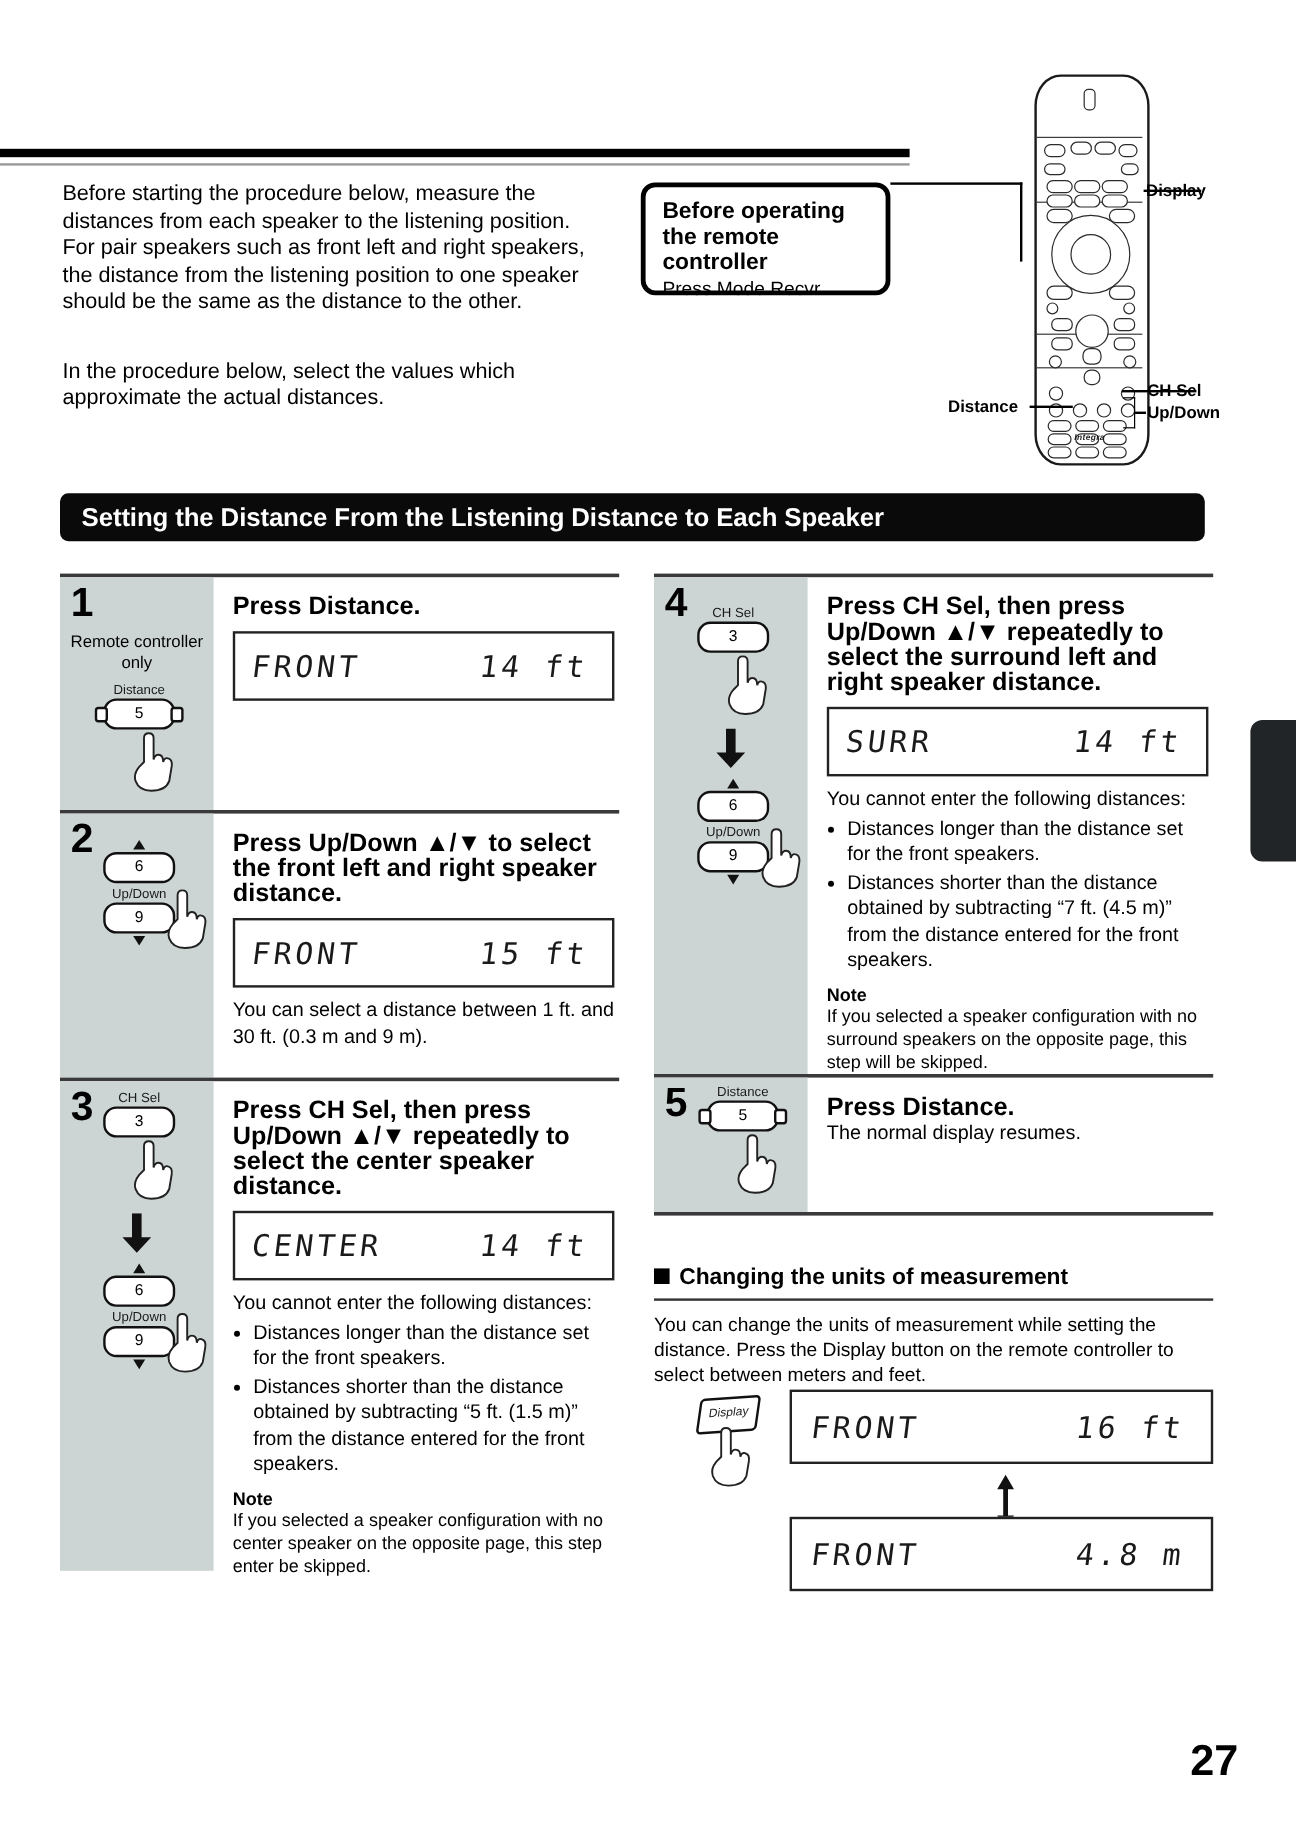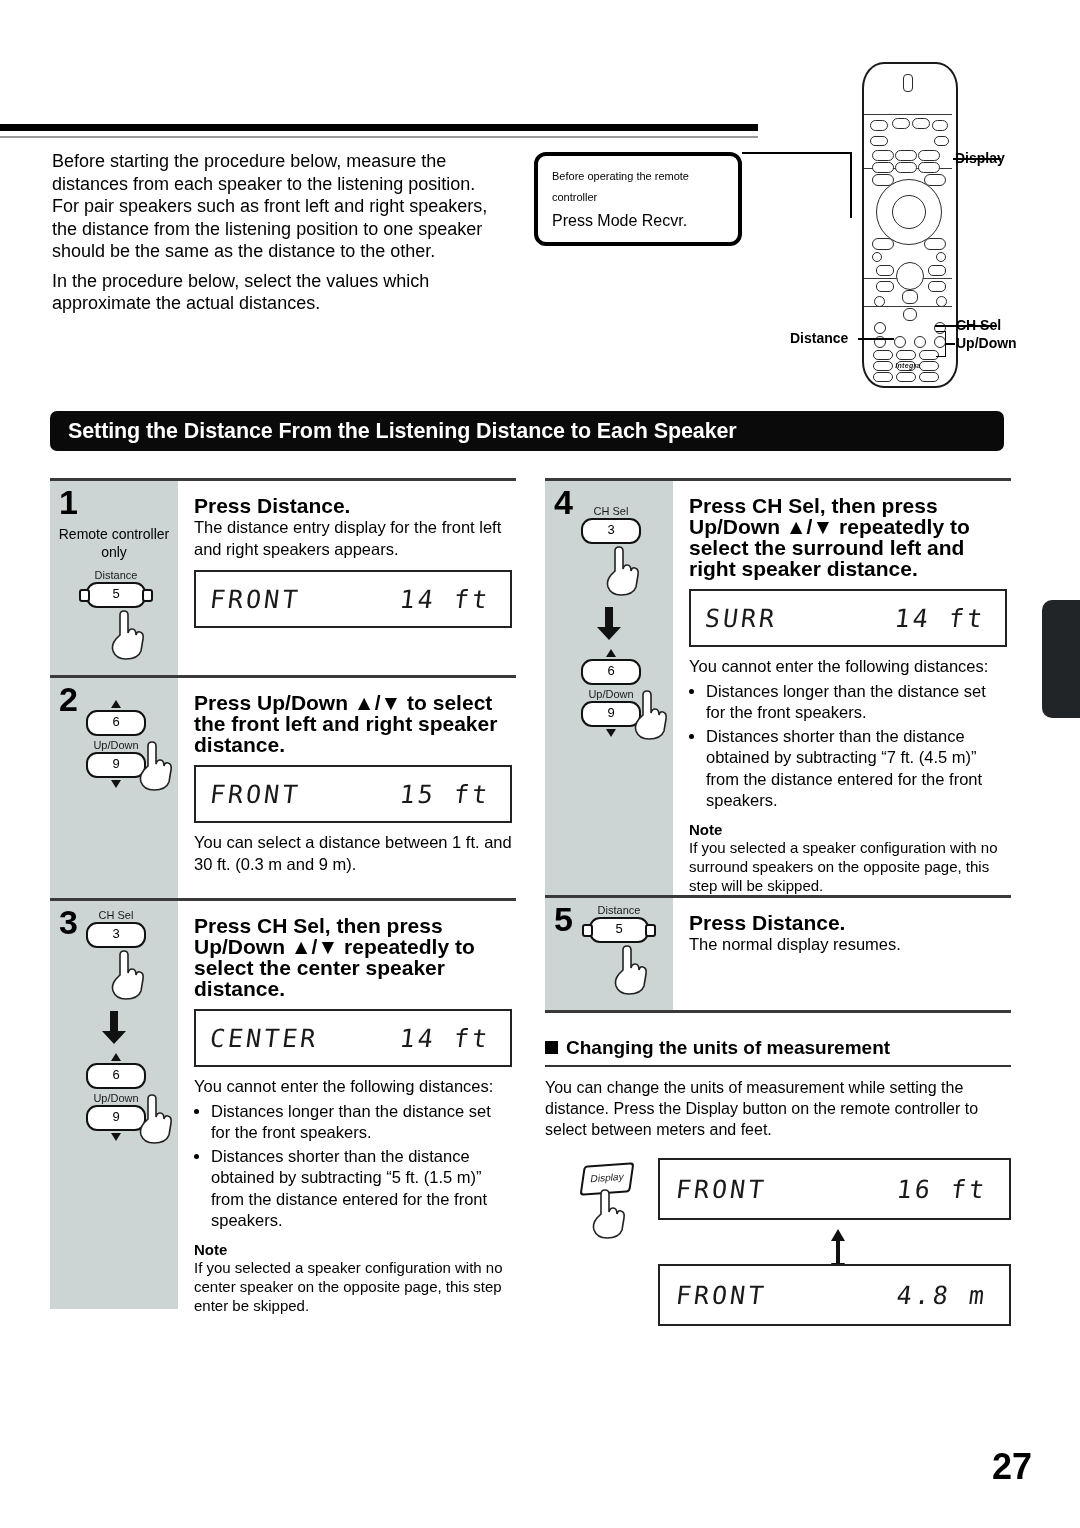--- a/index.html
+++ b/index.html
@@ -32,36 +32,36 @@
 
   
   .intro {
     position: absolute;
     left: 52px; top: 150px;
     width: 460px;
     font-size: 18px;
     line-height: 22.5px;
   }
   .intro p { margin: 0; }
-  .intro p.gap { margin-top: 7px; }
+  .intro p.gap { margin-top: 35px; }
 
   
   .callout {
     position: absolute;
     left: 534px; top: 152px;
     width: 208px; height: 94px;
     border: 4px solid #000;
     border-radius: 12px;
     background: #fff;
     box-sizing: border-box;
     padding: 10px 12px 0 14px;
   }
   .callout-title {
-    font-size: 11px;
-    font-weight: normal;
+    font-size: 19px;
+    font-weight: bold;
     line-height: 21px;
   }
   .callout-sub {
     font-size: 16px;
     line-height: 21px;
     margin-top: 2px;
   }
   .callout-lead {
     position: absolute;
     left: 742px; top: 152px;
@@ -301,20 +301,21 @@
   
   .subhead-wrap {
     position: absolute;
     left: 545px; top: 1037px;
     width: 466px;
   }
   .subhead {
     font-size: 19px;
     font-weight: bold;
     padding-bottom: 6px;
+    margin-top: 17px;
   }
   .subhead .sq {
     display: inline-block;
     width: 13px; height: 13px;
     background: #000;
     margin-right: 8px;
   }
   .subhead-rule {
     border-bottom: 2px solid #333;
     width: 100%;
@@ -486,21 +487,20 @@
           <span class="key-tab-r"></span>
           <span>5</span>
         </div>
       </div>
       <svg class="hand" style="left:58px; top:128px;" viewBox="0 0 40 52">
         <path d="M12 6 L12 26 L8 30 Q3 36 5 42 Q8 50 18 50 Q30 50 33 42 L35 30 Q36 24 32 23 Q29 22 28 26 Q28 20 24 20 Q21 20 20 24 L20 6 Q20 2 16 2 Q12 2 12 6 Z" fill="#ffffff" stroke="#222" stroke-width="1.6"></path>
       </svg>
     </div>
     <div class="step-main">
       <div class="step-title">Press Distance.</div>
-      <div class="step-text">The distance entry display for the front left and right speakers appears.</div>
       <div class="lcd">
         <div class="lcd-text">
           <span class="lcd-left">FRONT</span>
           <span class="lcd-right">14 ft</span>
         </div>
       </div>
     </div>
   </div>
 
   <div class="step" style="height:220px;">

